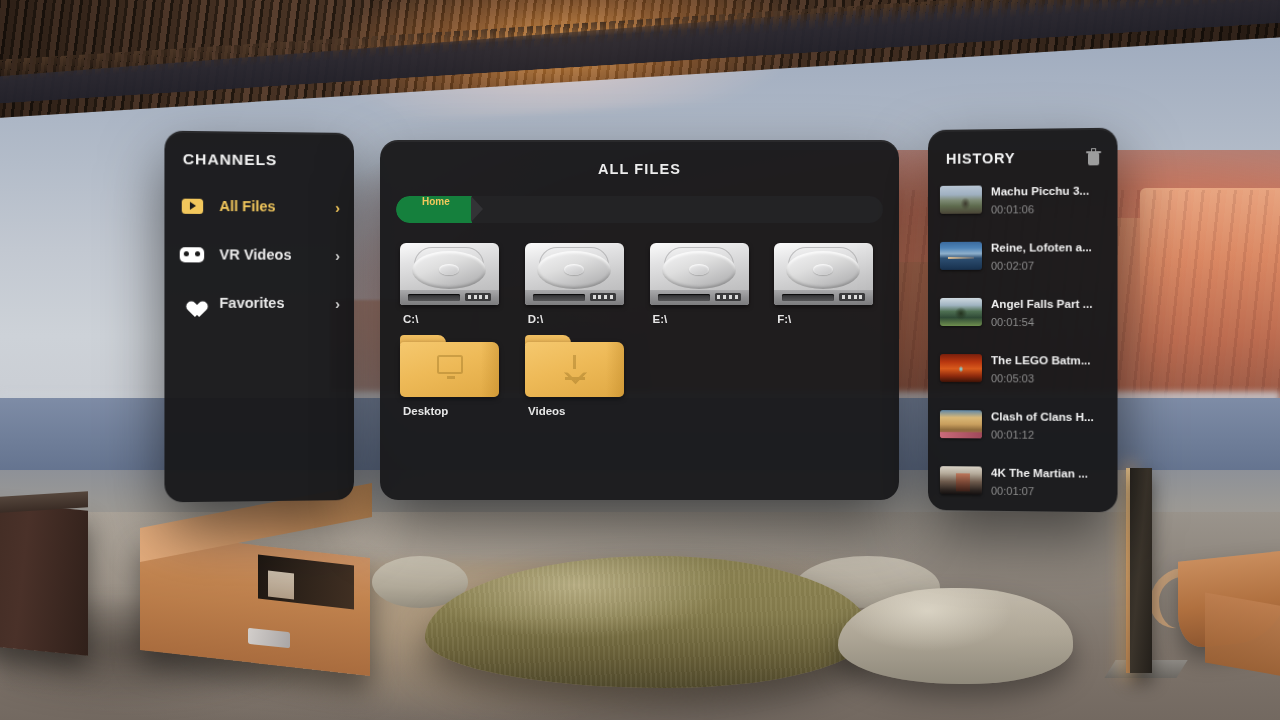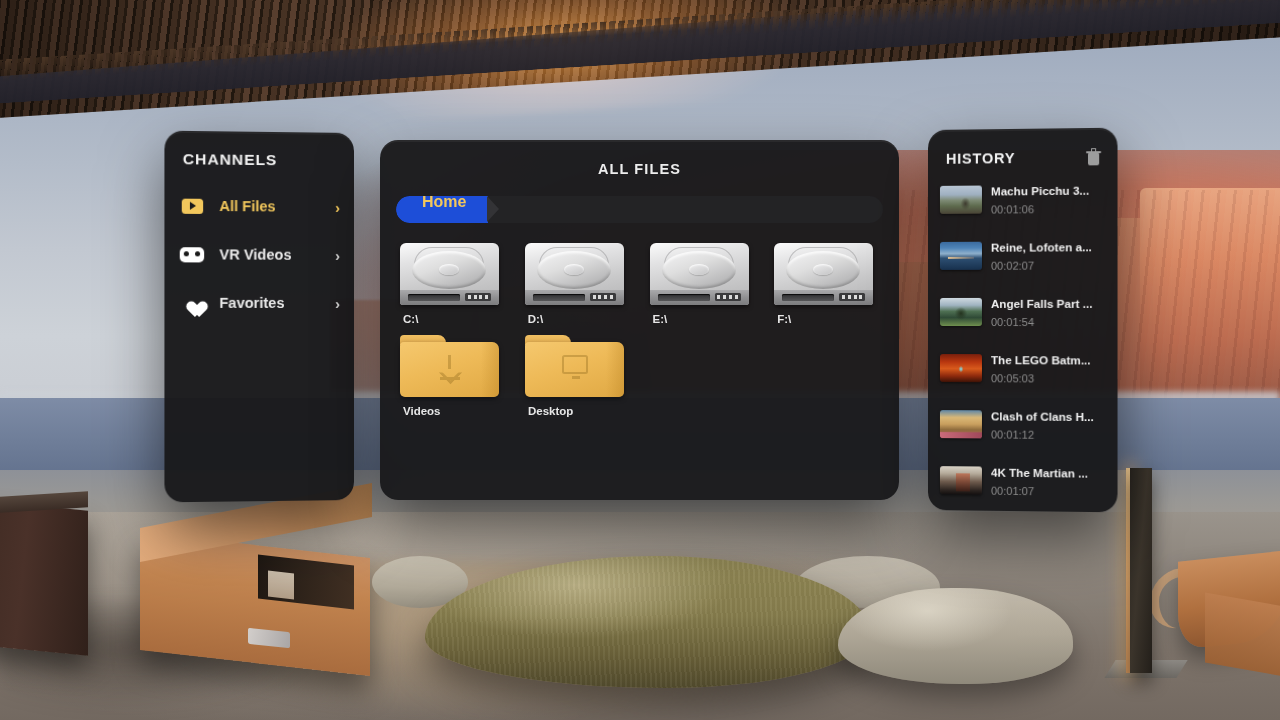--- a/index.html
+++ b/index.html
@@ -324,22 +324,22 @@
   }
   .breadcrumb-bar {
     margin: 19px 16px 0 16px; height: 27px;
     background: #232325; border-radius: 14px;
     display: flex; align-items: center;
     overflow: hidden;
   }
   .crumb {
     position: relative; height: 27px; padding: 0 22px 16px 26px;
     display: flex; align-items: center;
-    background: #1d4ed8;
-    font-size: 16px; font-weight: 700; color: #f2c75c;
+    background: #15803d;
+    font-size: 10px; font-weight: 700; color: #f2c75c;
     border-radius: 14px 0 0 14px;
     cursor: pointer;
   }
   .crumb::after {
     content:""; position:absolute; right:-11px; top:0;
     border-top: 13.5px solid transparent;
     border-bottom: 13.5px solid transparent;
     border-left: 12px solid #333336;
   }
 
@@ -699,41 +699,41 @@
 
       </div>
 
       <div class="file-row folders">
 
         <div class="file-cell">
           <span class="folder-ico">
             <span class="folder-tab"></span>
             <span class="folder-body">
               <span class="folder-glyph">
+                <span class="g-monitor"></span>
+              </span>
+            </span>
+          </span>
+          <span class="file-name">Desktop</span>
+        </div>
+
+        <div class="file-cell">
+          <span class="folder-ico">
+            <span class="folder-tab"></span>
+            <span class="folder-body">
+              <span class="folder-glyph">
                 <span class="g-download">
                     <i></i>
                   </span>
               </span>
             </span>
           </span>
           <span class="file-name">Videos</span>
         </div>
 
-        <div class="file-cell">
-          <span class="folder-ico">
-            <span class="folder-tab"></span>
-            <span class="folder-body">
-              <span class="folder-glyph">
-                <span class="g-monitor"></span>
-              </span>
-            </span>
-          </span>
-          <span class="file-name">Desktop</span>
-        </div>
-
 
       </div>
 
     </div>
   </div>
 
   <div class="panel" id="history-panel">
 
     <div class="history-head">
       <span class="history-title">HISTORY</span>

